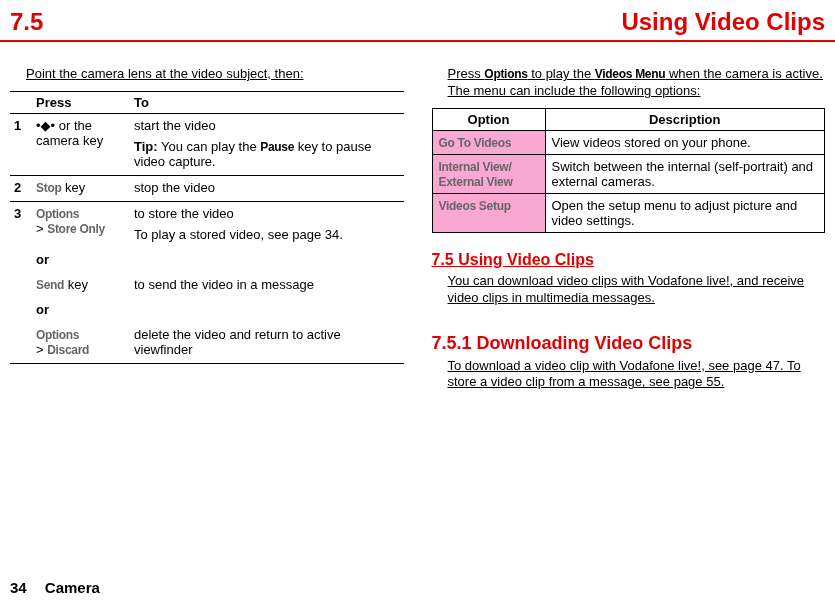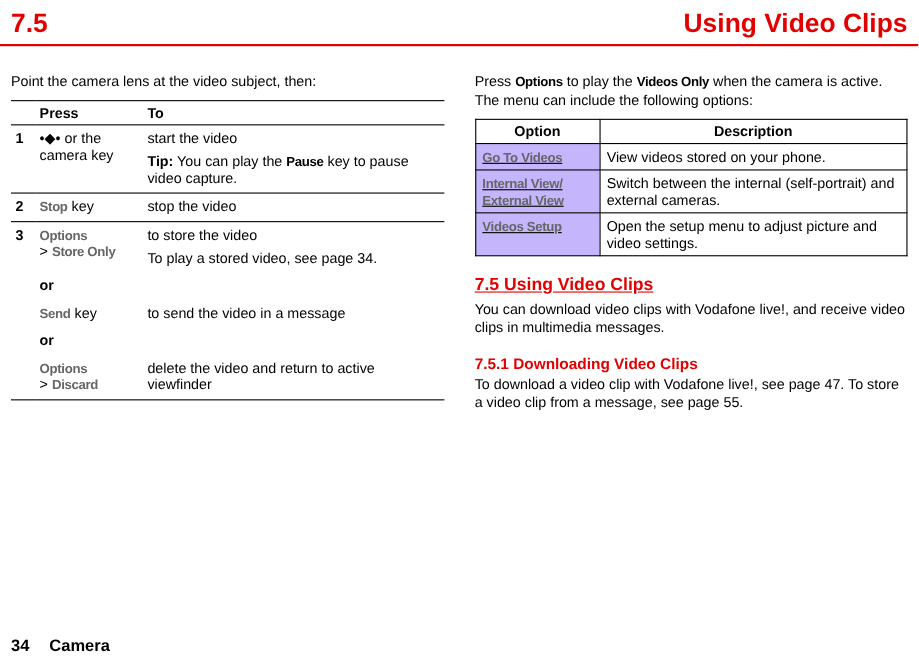--- a/index.html
+++ b/index.html
@@ -99,43 +99,43 @@
     padding: 3px 6px;
     vertical-align: top;
     background: #fff;
   }
   table.options td {
     border: 1px solid #000;
     padding: 4px 6px;
     vertical-align: top;
   }
   table.options td.optname {
-    background: #c4b5fd;
+    background: #f9a8d4;
     width: 100px;
-    text-decoration: underline;
   }
   h2.red {
     color: #e20000;
     font-size: 16px;
     font-weight: bold;
     margin: 18px 0 4px 0;
     font-stretch: condensed;
     text-decoration: underline;
   }
   h3.red {
     color: #e20000;
-    font-size: 14px;
-    font-weight: bold;
-    margin: 15px 0 4px 0;
+    font-size: 18px;
+    font-weight: bold;
+    margin: 26px 0 4px 0;
     font-stretch: condensed;
   }
   p {
-    margin: 4px 0 8px 0;
+    margin: 4px 0 8px 16px;
     font-stretch: condensed;
     line-height: 1.3;
+    text-decoration: underline;
   }
   .footer {
     position: absolute;
     bottom: 12px;
     left: 10px;
     font-weight: bold;
     font-size: 15px;
     font-stretch: condensed;
   }
   .footer .pagenum {
@@ -219,21 +219,21 @@
           &gt;&nbsp;<span class="greybold">Discard</span>
         </td>
         <td>delete the video and return to active viewfinder</td>
       </tr>
     </tbody>
       </table>
   </div>
 
   <div class="col">
     <p>
-      <span>Press </span><span class="bold-narrow">Options</span><span> to play the </span><span class="bold-narrow">Videos Only</span><span> when the camera is active. The menu can include the following options:</span>
+      <span>Press </span><span class="bold-narrow">Options</span><span> to play the </span><span class="bold-narrow">Videos Menu</span><span> when the camera is active. The menu can include the following options:</span>
     </p>
 
     <table class="options">
       <tbody>
           <tr>
         <th>Option</th>
         <th>Description</th>
       </tr>
       <tr>
         <td class="optname"><span class="greybold">Go To Videos</span></td>

